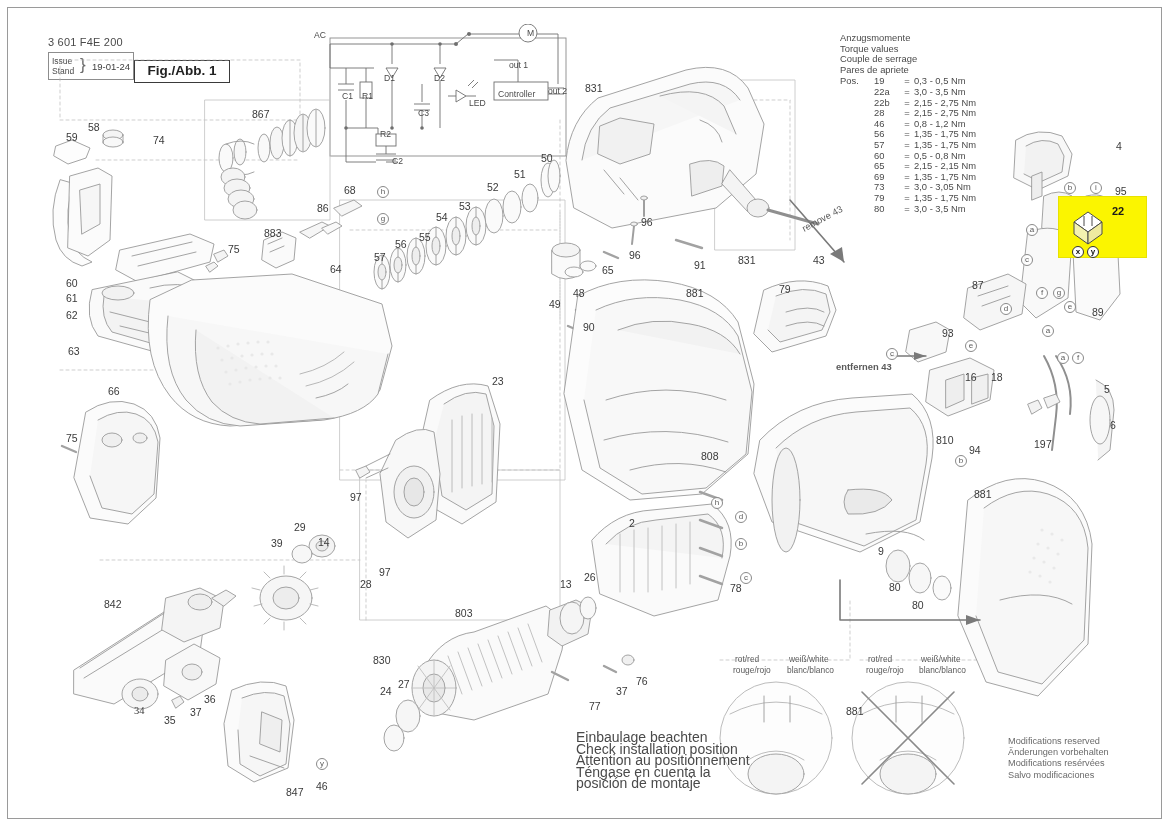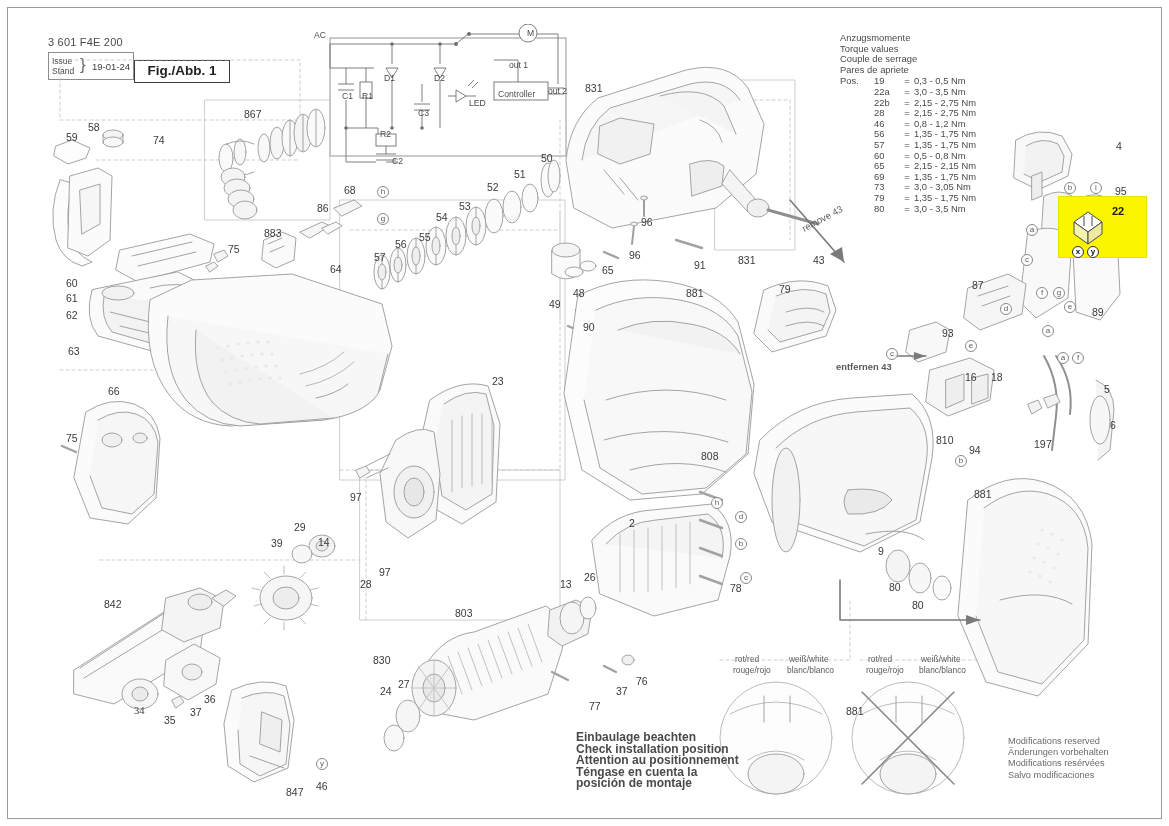--- a/index.html
+++ b/index.html
@@ -94,22 +94,22 @@
     transform-origin: left top;
     white-space: nowrap;
   }
   .note-entfernen {
     position: absolute; left: 836px; top: 361px;
     font-size: 9.4px; color: #5a5a5a; font-weight: bold;
     white-space: nowrap;
   }
   .note-install {
     position: absolute; left: 576px; top: 732px;
-    font-size: 12px; line-height: 11.6px;
-    font-weight: bold; color: #4a4a4a;
+    font-size: 14px; line-height: 11.6px;
+    font-weight: normal; color: #4a4a4a;
     white-space: nowrap;
   }
   .note-mods {
     position: absolute; left: 1008px; top: 736px;
     font-size: 9.2px; line-height: 11.2px;
     color: #6a6a6a;
     white-space: nowrap;
   }
   .wire-lbl {
     position: absolute;
@@ -699,21 +699,21 @@
       <div class="wire-lbl" style="left: 868px; top: 655px;">rot/red</div>
       <div class="wire-lbl" style="left: 866px; top: 666px;">rouge/rojo</div>
       <div class="wire-lbl" style="left: 921px; top: 655px;">weiß/white</div>
       <div class="wire-lbl" style="left: 919px; top: 666px;">blanc/blanco</div>
     </div>
 
   <div id="callouts">
       <div class="pn" style="left: 66px; top: 131px;">59</div>
       <div class="pn" style="left: 88px; top: 121px;">58</div>
       <div class="pn" style="left: 153px; top: 134px;">74</div>
-      <div class="pn" style="left: 244px; top: 108px;">867</div>
+      <div class="pn" style="left: 252px; top: 108px;">867</div>
       <div class="pn" style="left: 264px; top: 227px;">883</div>
       <div class="pn" style="left: 317px; top: 202px;">86</div>
       <div class="pn" style="left: 344px; top: 184px;">68</div>
       <div class="pn" style="left: 228px; top: 243px;">75</div>
       <div class="pn" style="left: 66px; top: 277px;">60</div>
       <div class="pn" style="left: 66px; top: 292px;">61</div>
       <div class="pn" style="left: 66px; top: 309px;">62</div>
       <div class="pn" style="left: 68px; top: 345px;">63</div>
       <div class="pn" style="left: 330px; top: 263px;">64</div>
       <div class="pn" style="left: 374px; top: 251px;">57</div>

